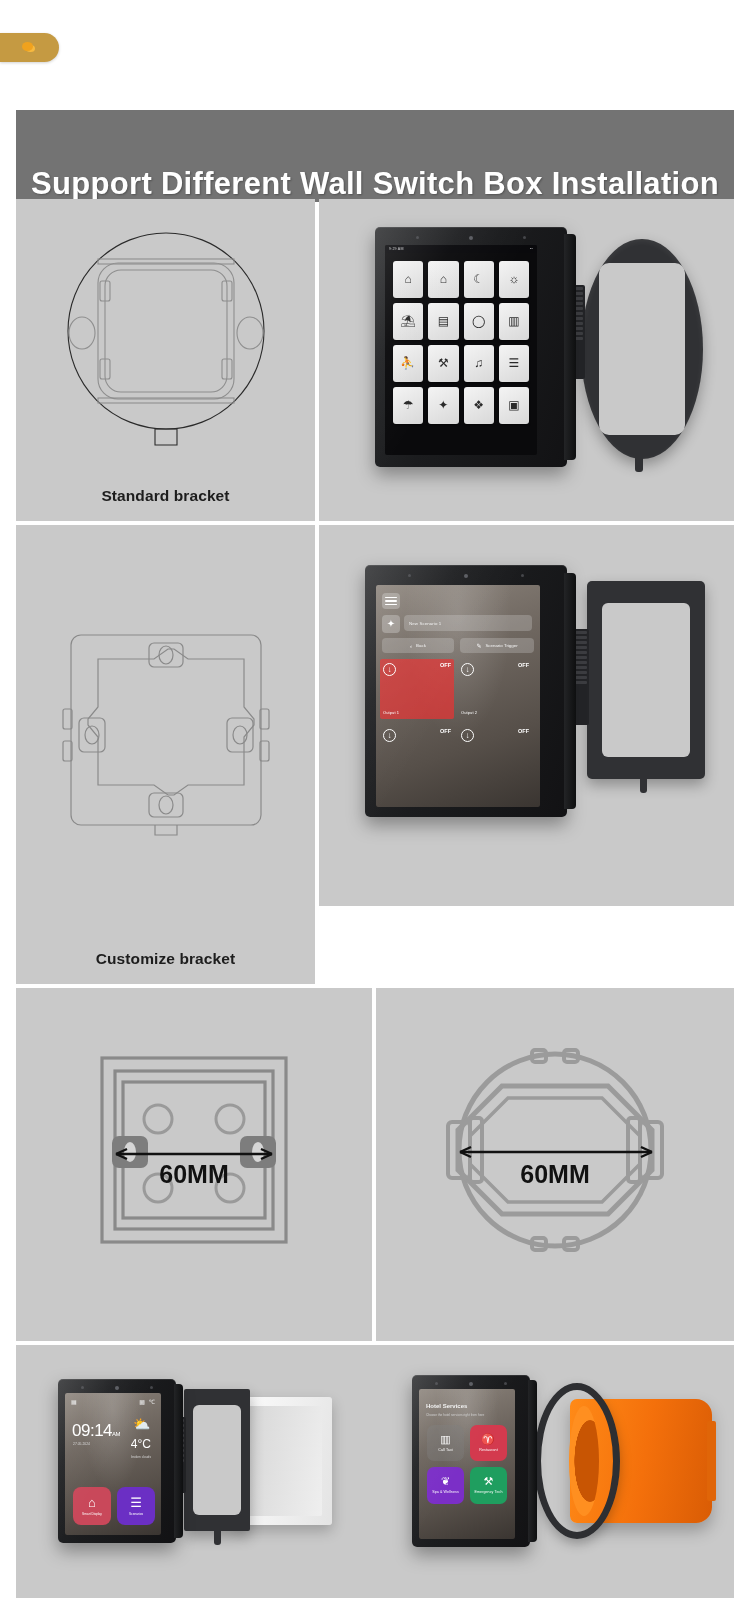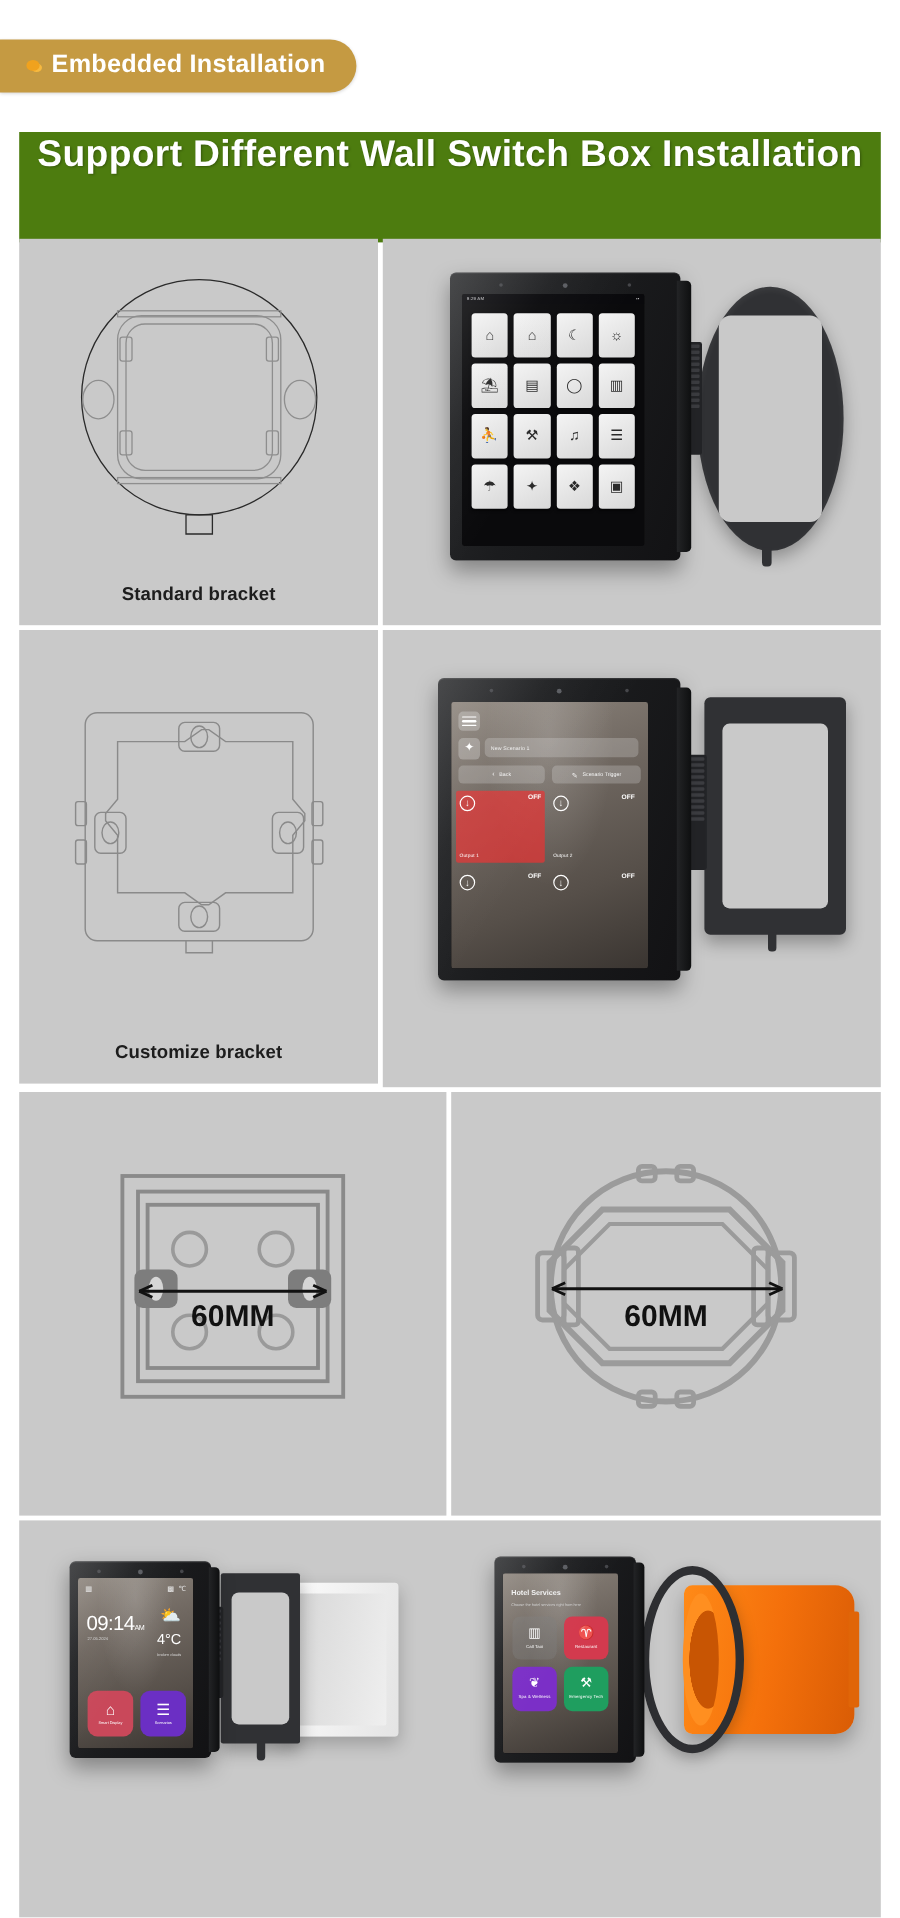--- a/index.html
+++ b/index.html
@@ -27,22 +27,22 @@
   }
   .badge-text {
     color: #ffffff; font-size: 21px; font-weight: 700;
     letter-spacing: .2px; white-space: nowrap;
   }
 
   
   .title-bar {
     position: absolute; left: 16px; top: 110px;
     width: 718px; height: 92px;
-    background: #4d7c0f;
-    display: flex; align-items: flex-start; justify-content: center;
+    background: #737373;
+    display: flex; align-items: flex-end; justify-content: center;
   }
   .title-text {
     color: #ffffff; font-size: 31px; font-weight: 700;
     letter-spacing: .3px; white-space: nowrap;
     text-shadow: 1px 1px 2px rgba(0,0,0,.28);
   }
 
   
   .grid { position: absolute; left: 16px; top: 199px; width: 718px; }
   .row { display: flex; gap: 4px; margin-bottom: 4px; }
@@ -52,21 +52,21 @@
   }
   .cell-caption {
     text-align: center; font-size: 15.5px; font-weight: 700;
     color: #1d1d1d; letter-spacing: .1px;
     padding-bottom: 16px; margin-top: auto;
   }
   .diagram { flex: 1; display: flex; align-items: center; justify-content: center; }
 
   .r1-left  { width: 299px; height: 322px; }
   .r1-right { width: 415px; height: 322px; }
-  .r2-left  { width: 299px; height: 378px; }
+  .r2-left  { width: 299px; height: 459px; }
   .r2-right { width: 415px; height: 381px; }
   .r3-left  { width: 356px; height: 353px; }
   .r3-right { width: 358px; height: 353px; }
   .r4       { width: 718px; height: 331px; }
 
   
   .photo { position: relative; width: 100%; height: 100%; }
 
   
   .device {
@@ -246,21 +246,20 @@
     position:absolute; border:7px solid #2e2f32;
     border-radius:50%; box-shadow:0 5px 12px rgba(0,0,0,.25);
   }
 </style>
 </head>
 <body>
 
 <div class="badge-wrap">
   <div class="badge">
     <span class="badge-dot"></span>
-    <span class="badge-text">Embedded Installation</span>
   </div>
 </div>
 
 <div class="title-bar">
   <div class="title-text">Support Different Wall Switch Box Installation</div>
 </div>
 
 <div class="grid">
 
   <div class="row">

